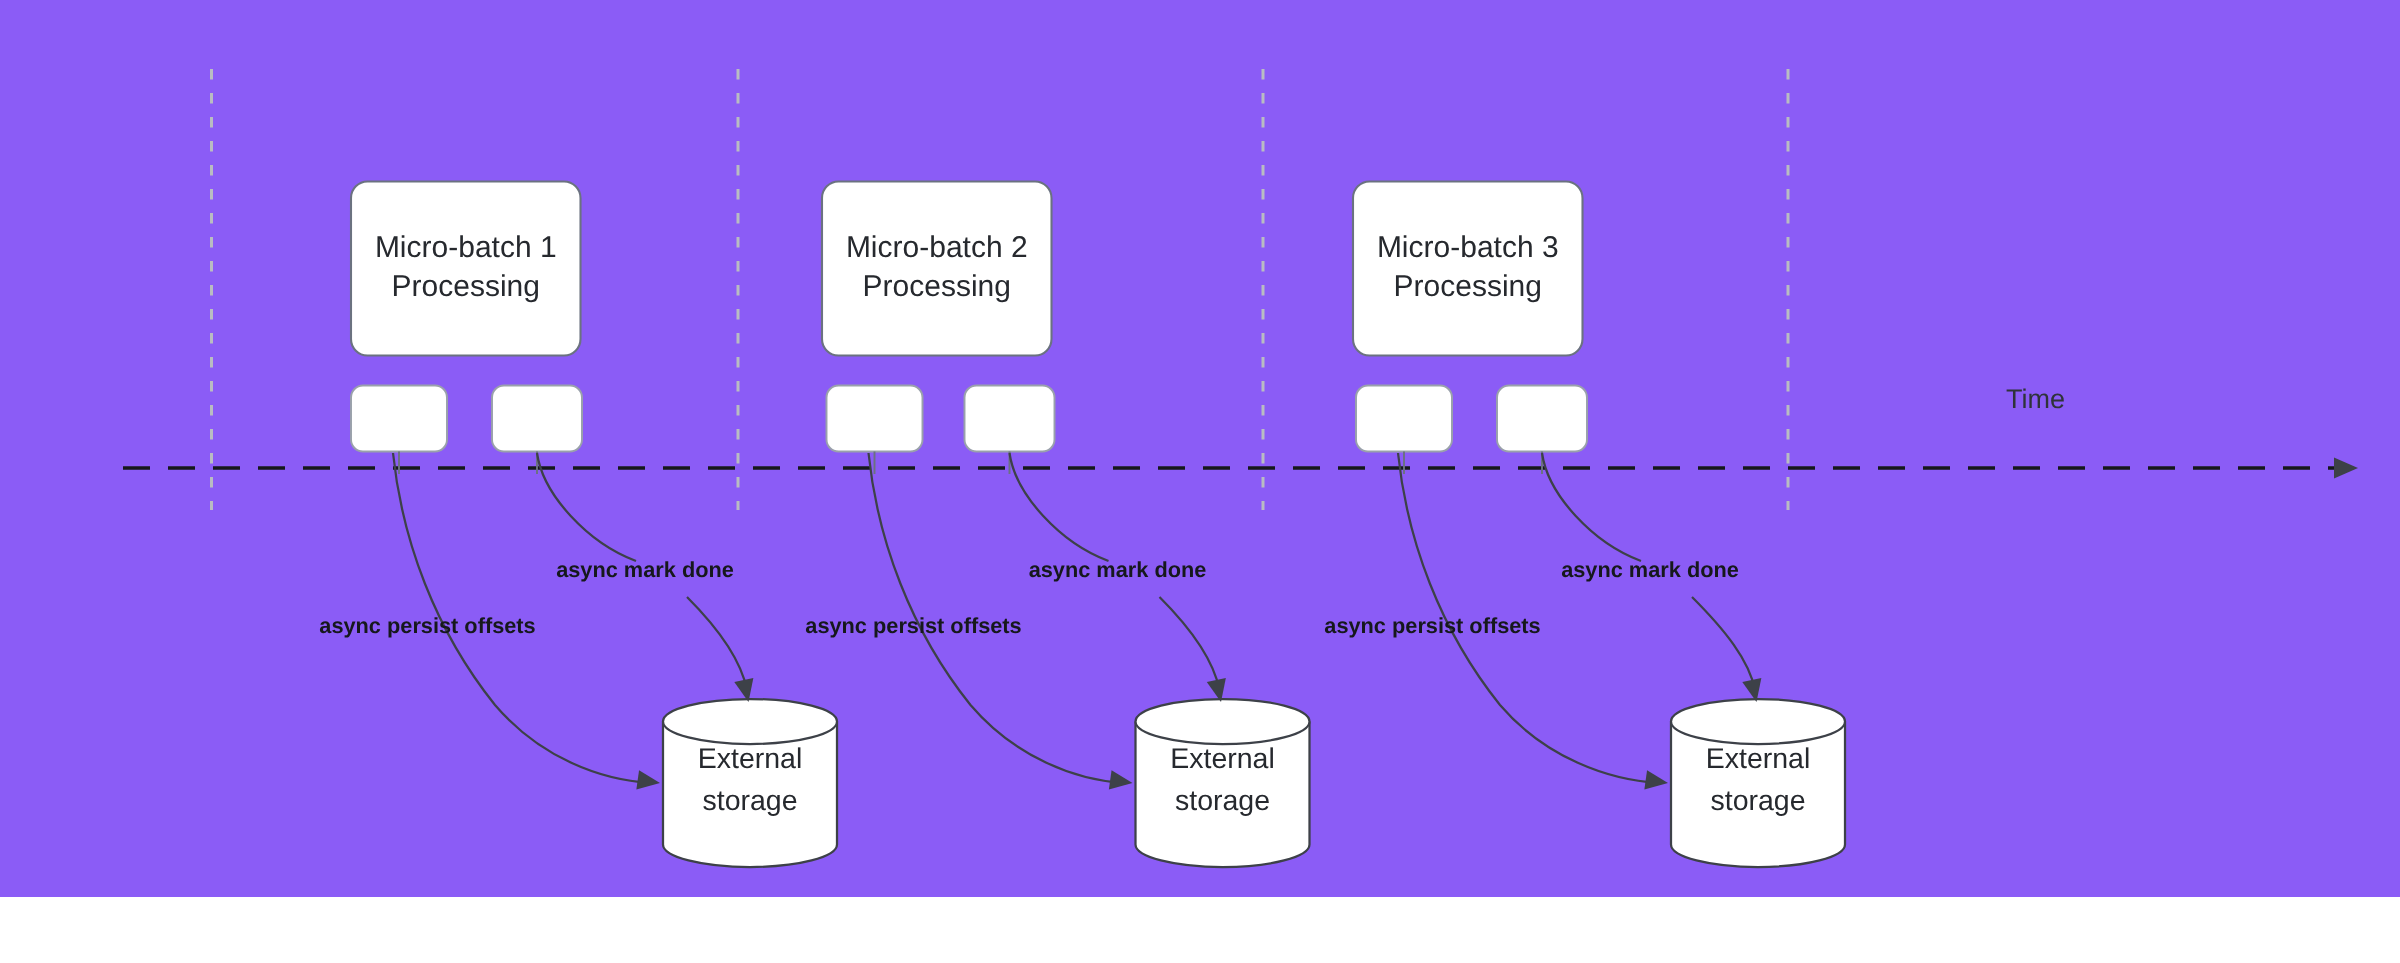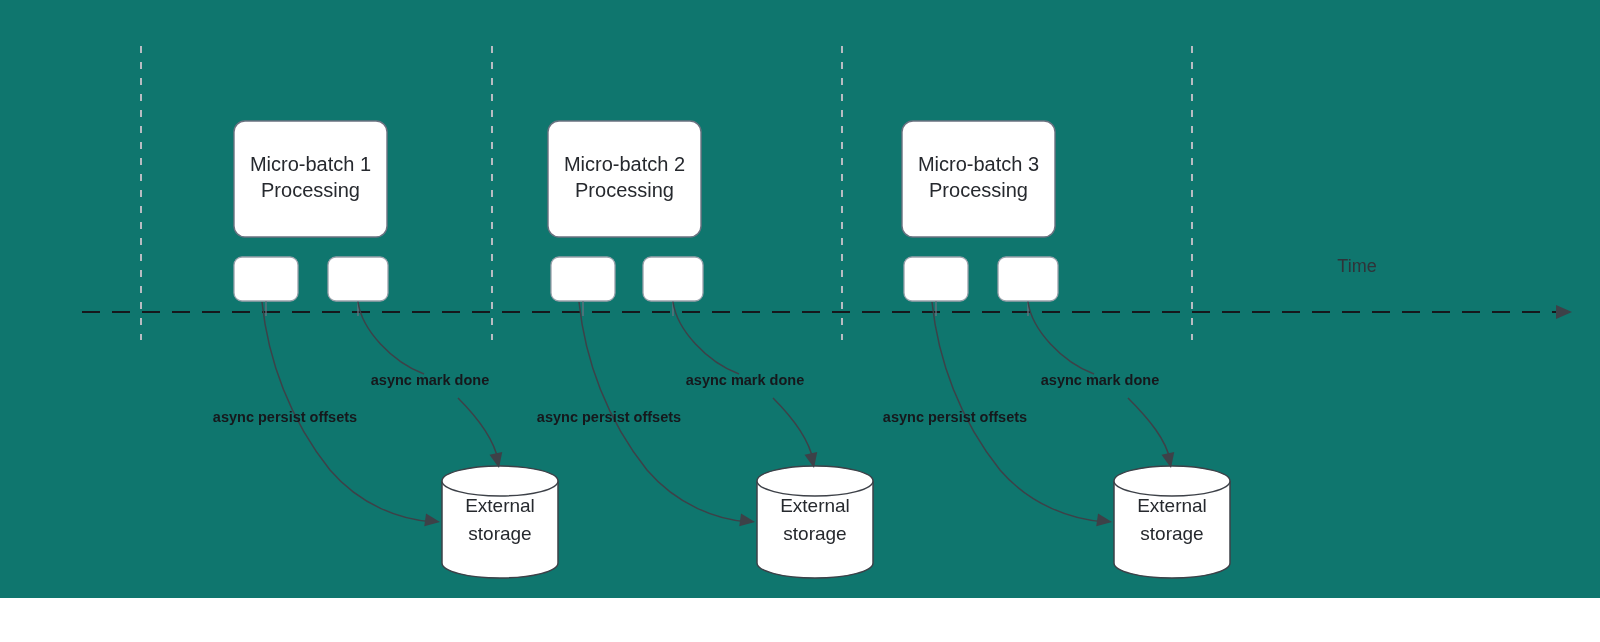--- a/index.html
+++ b/index.html
@@ -7,21 +7,21 @@
     padding: 0;
     background: #ffffff;
   }
   body {
     font-family: "Liberation Sans", sans-serif;
   }
   #stage {
     position: relative;
     width: 1600px;
     height: 598px;
-    background: #0f766e;
+    background: #8b5cf6;
     overflow: hidden;
   }
   #diagram-svg {
     position: absolute;
     left: 0;
     top: 0;
     width: 1600px;
     height: 642px;
   }
   .node-rect {

